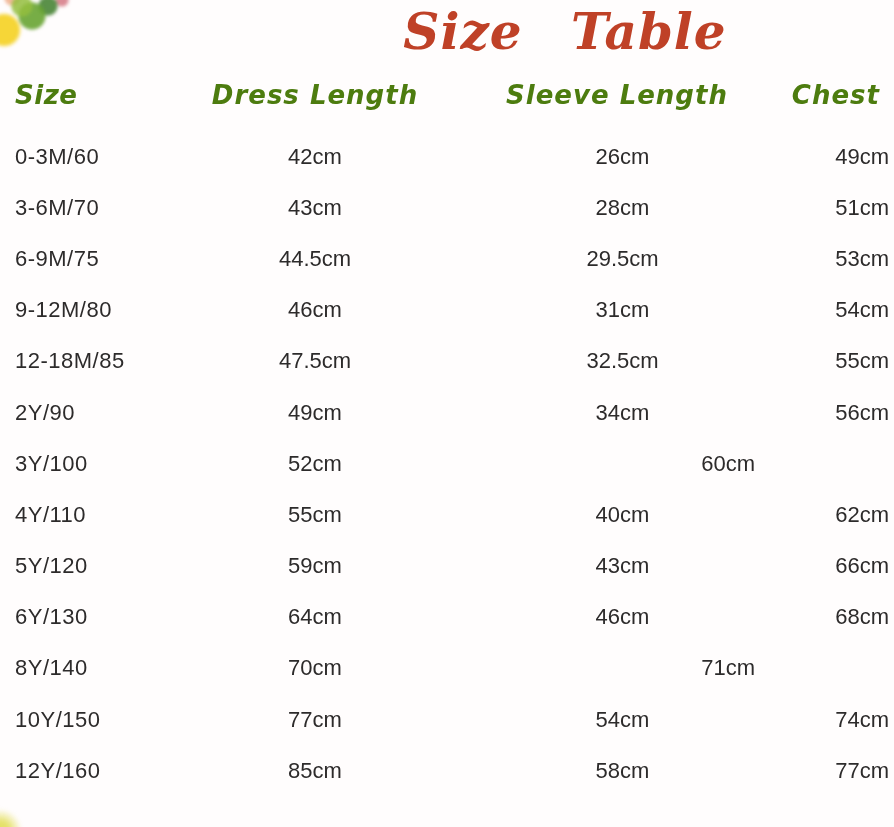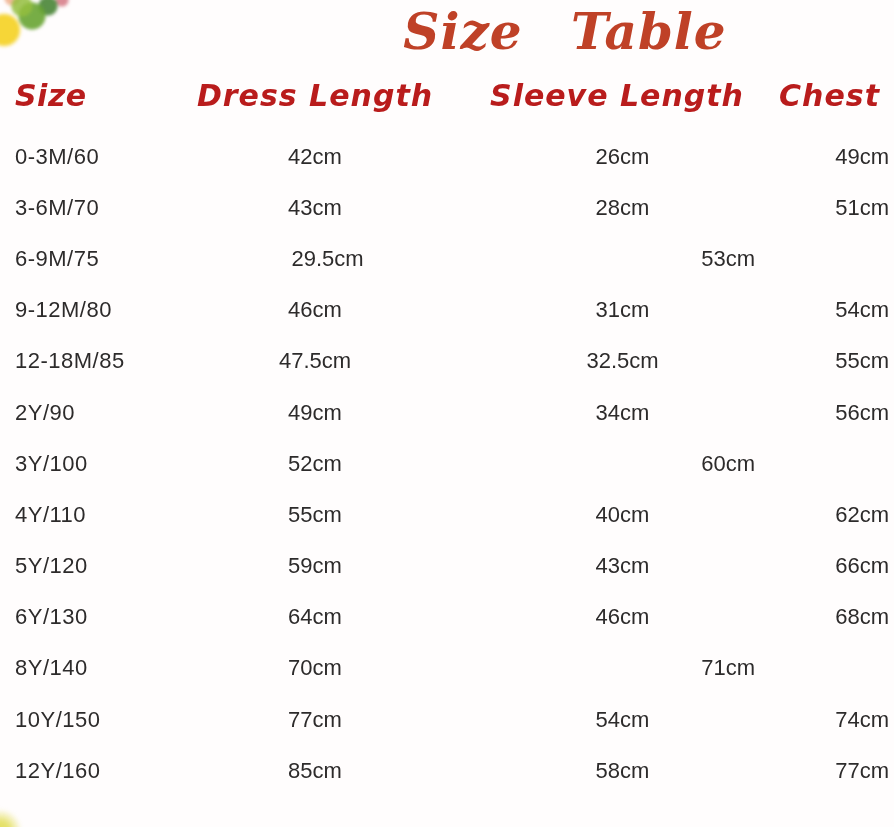--- a/index.html
+++ b/index.html
@@ -55,23 +55,23 @@
 
   .header-row{
     display:grid;
     grid-template-columns:170px 290px 300px 134px;
     align-items:center;
     height:50px;
     margin-bottom:11px;
     font-family:"DejaVu Sans",sans-serif;
     font-style:italic;
     font-weight:600;
-    font-size:30px;
+    font-size:26px;
     letter-spacing:1px;
-    color:#b91c1c;
+    color:#4d7c0f;
   }
   .row{
     display:grid;
     grid-template-columns:170px 290px 300px 134px;
     align-items:center;
     height:51.2px;
     font-size:22px;
     color:var(--body-text);
   }
   .c1{padding-left:15px;text-align:left;letter-spacing:0.5px;}
@@ -108,20 +108,21 @@
 
   <div class="row">
     <div class="c1">3-6M/70</div>
     <div class="c2">43cm</div>
     <div class="c3">28cm</div>
     <div class="c4">51cm</div>
   </div>
 
   <div class="row">
     <div class="c1">6-9M/75</div>
+    <div class="c2">44.5cm</div>
     <div class="c3">29.5cm</div>
     <div class="c4">53cm</div>
   </div>
 
   <div class="row">
     <div class="c1">9-12M/80</div>
     <div class="c2">46cm</div>
     <div class="c3">31cm</div>
     <div class="c4">54cm</div>
   </div>

